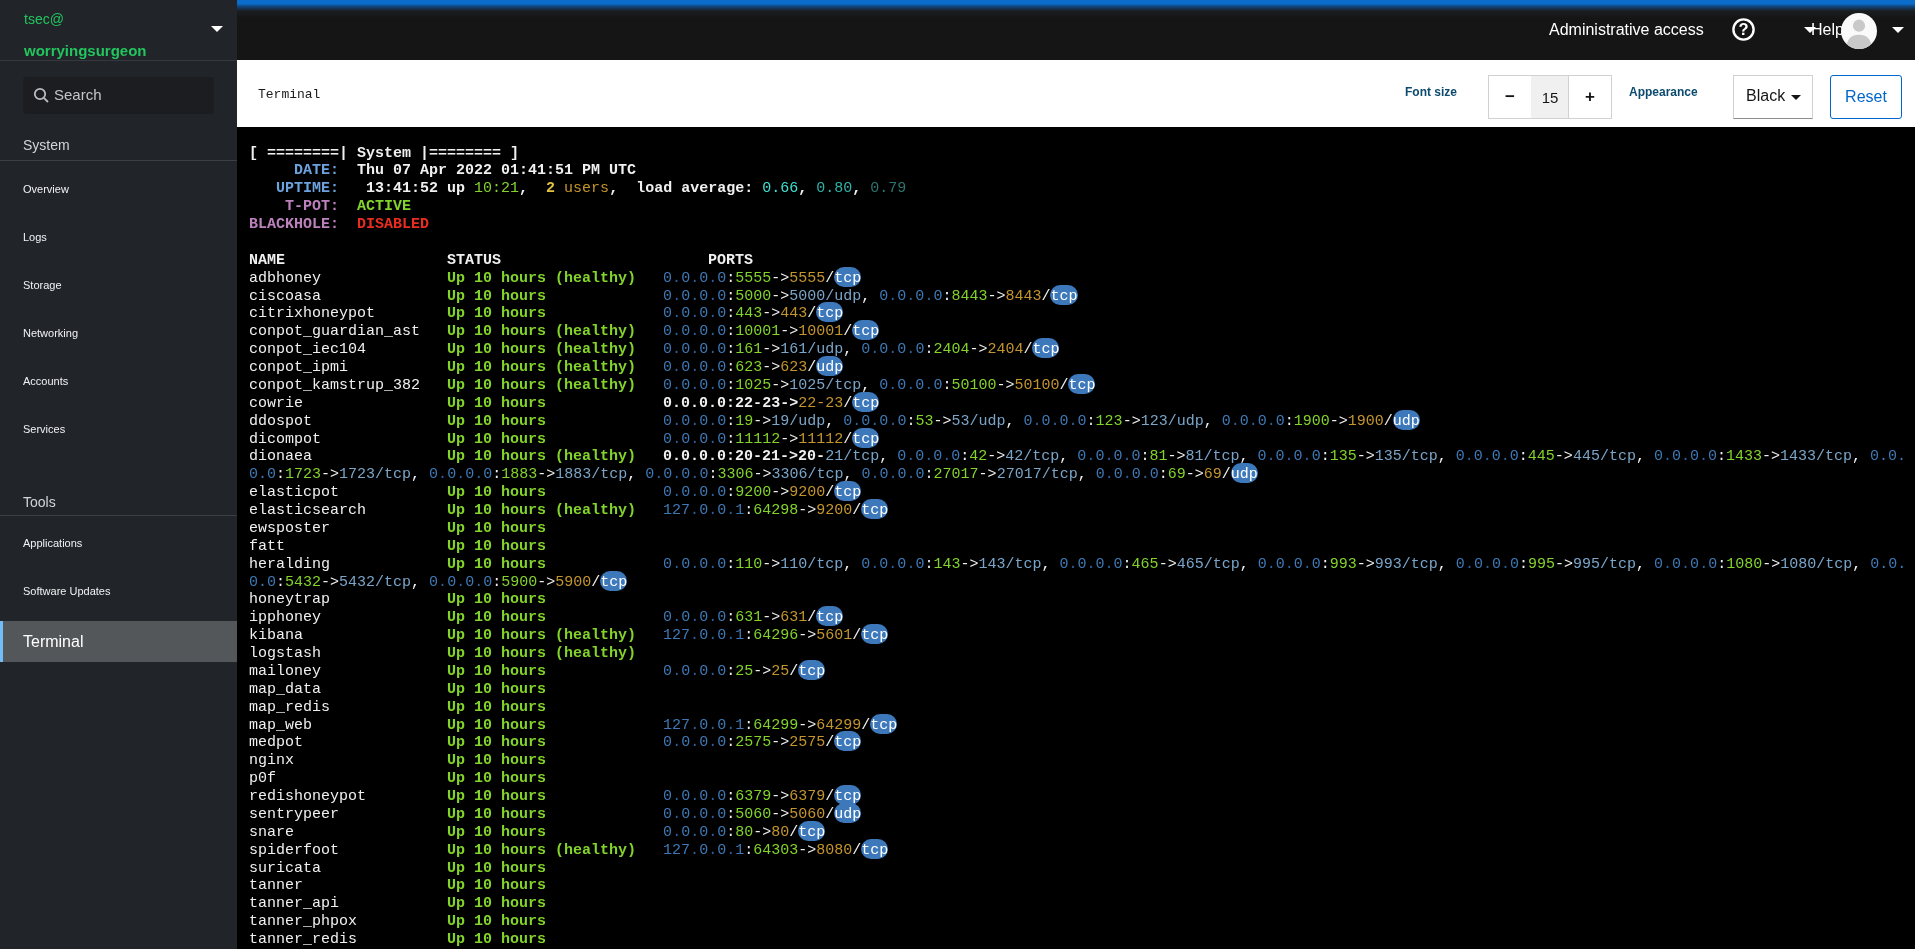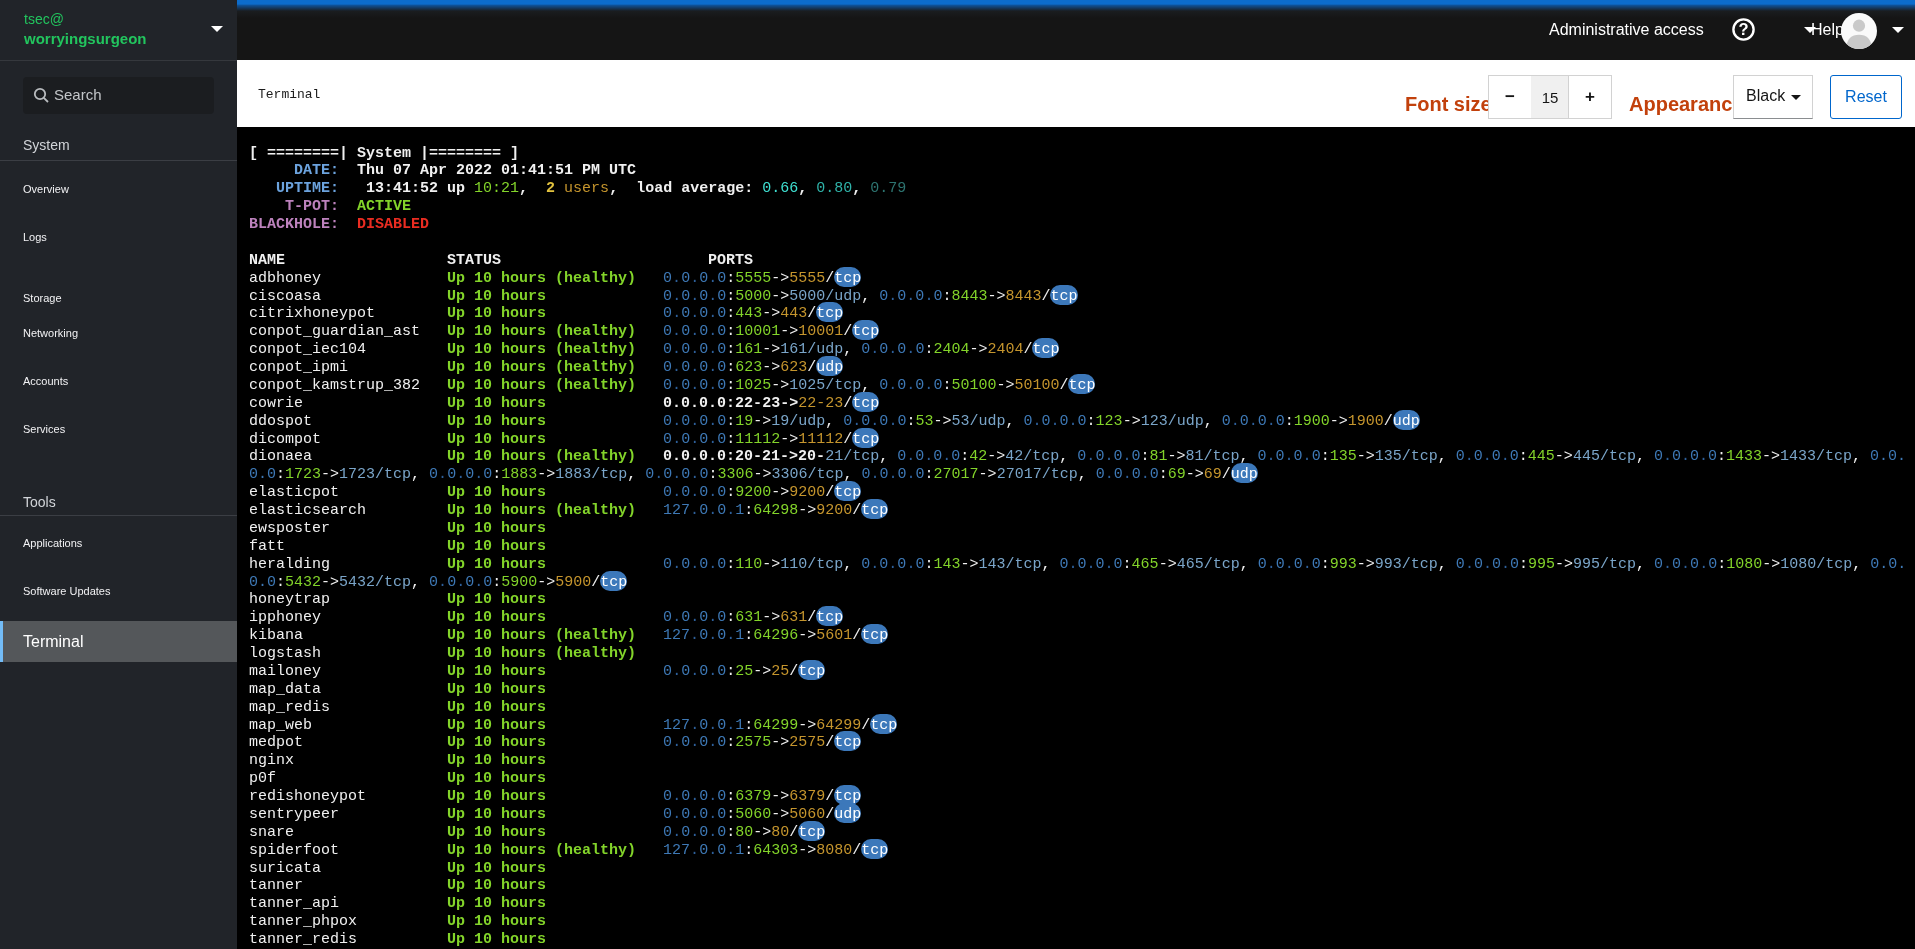--- a/index.html
+++ b/index.html
@@ -4,21 +4,21 @@
 <style>
   * { margin:0; padding:0; box-sizing:border-box; }
   html,body { width:1915px; height:949px; overflow:hidden; background:#000; -webkit-font-smoothing:antialiased;
     font-family:"Liberation Sans", sans-serif; }
 
   
   #sidebar { position:absolute; left:0; top:0; width:237px; height:949px;
     background:#212429; z-index:5; }
   #sb-user { position:absolute; left:24px; top:10px; color:#22c55e; }
   #sb-user .l1 { font-size:14px; line-height:19px; }
-  #sb-user .l2 { font-size:15px; line-height:19px; font-weight:bold; margin-top:0; }
+  #sb-user .l2 { font-size:15px; line-height:19px; font-weight:bold; margin-top:12px; }
   .caret { display:inline-block; width:0; height:0;
     border-left:6px solid transparent; border-right:6px solid transparent;
     border-top:6.5px solid #fff; }
   #sb-caret { position:absolute; left:211px; top:26px; }
   #sb-search { position:absolute; left:23px; top:77px; width:191px; height:37px;
     background:#1b1d20; border-radius:4px; }
   #sb-search svg { position:absolute; left:9px; top:9px; }
   #sb-search .ph { position:absolute; left:31px; top:9px; font-size:15px; color:#c3c6c9; }
   .sb-head { position:absolute; left:23px; font-size:14px; color:#d2d5d9; }
   .sb-sep { position:absolute; left:0; width:237px; height:1px; background:#3b3e44; }
@@ -34,21 +34,21 @@
   #helpico { position:absolute; left:1495px; top:18px; }
   #helptxt { position:absolute; left:1574px; top:21px; font-size:16px; color:#fff; }
   #helpcaret { position:absolute; left:1567px; top:27px; }
   #avatar { position:absolute; left:1604px; top:13px; }
   #avcaret { position:absolute; left:1655px; top:27px; }
 
   
   #toolbar { position:absolute; left:237px; top:60px; width:1678px; height:67px; background:#fff; }
   #tb-title { position:absolute; left:21px; top:27px; font-family:"Liberation Mono",monospace;
     font-size:13px; color:#1b1b1b; }
-  .tb-label { position:absolute; top:25px; font-size:20px; font-weight:bold; color:#c2410c;margin-top:8px; }
+  .tb-label { position:absolute; top:25px; font-size:12px; font-weight:bold; color:#0c4a6e; }
   .numbtn { position:absolute; top:15px; width:44px; height:44px; background:#fff;
     border:1px solid #d2d2d2; font-size:17px; font-weight:bold; color:#151515; text-align:center; line-height:41px; }
   #numval { position:absolute; left:1294px; top:15px; width:38px; height:44px; background:#f0f0f0;
     border-top:1px solid #d2d2d2; border-bottom:1px solid #d2d2d2;
     font-size:15px; color:#151515; text-align:center; line-height:43px; }
   #appsel { position:absolute; left:1496px; top:15px; width:80px; height:44px; background:#fff;
     border:1px solid #d2d2d2; border-bottom-color:#8a8d90; }
   #appsel .txt { position:absolute; left:12px; top:11px; font-size:16px; color:#151515; }
   #appsel .caret { position:absolute; right:11px; top:19px; border-top-color:#151515;
     border-left-width:5px; border-right-width:5px; border-top-width:5.5px; }
@@ -176,21 +176,21 @@
     <svg width="19" height="19" viewBox="0 0 19 19">
       <circle cx="8" cy="8" r="5.2" fill="none" stroke="#b9bcbf" stroke-width="1.8"></circle>
       <line x1="11.8" y1="11.8" x2="16" y2="16" stroke="#b9bcbf" stroke-width="1.8"></line>
     </svg>
     <span class="ph">Search</span>
   </div>
   <span class="sb-head" style="top:137px;">System</span>
   <div class="sb-sep" style="top:160px;"></div>
   <span class="nav-item" style="top:183px;">Overview</span>
   <span class="nav-item" style="top:231px;">Logs</span>
-  <span class="nav-item" style="top:292px;">Storage</span>
+  <span class="nav-item" style="top:279px;">Storage</span>
   <span class="nav-item" style="top:327px;">Networking</span>
   <span class="nav-item" style="top:375px;">Accounts</span>
   <span class="nav-item" style="top:423px;">Services</span>
   <span class="sb-head" style="top:494px;">Tools</span>
   <div class="sb-sep" style="top:515px;"></div>
   <span class="nav-item" style="top:537px;">Applications</span>
   <span class="nav-item" style="top:585px;">Software Updates</span>
   <div id="nav-cur">
       <span>Terminal</span>
     </div>

